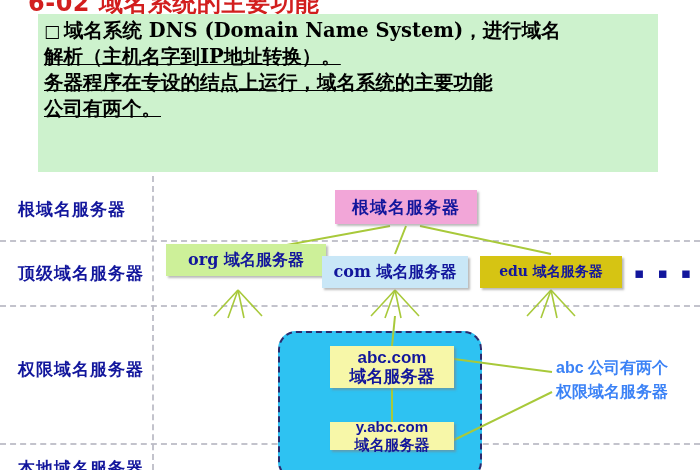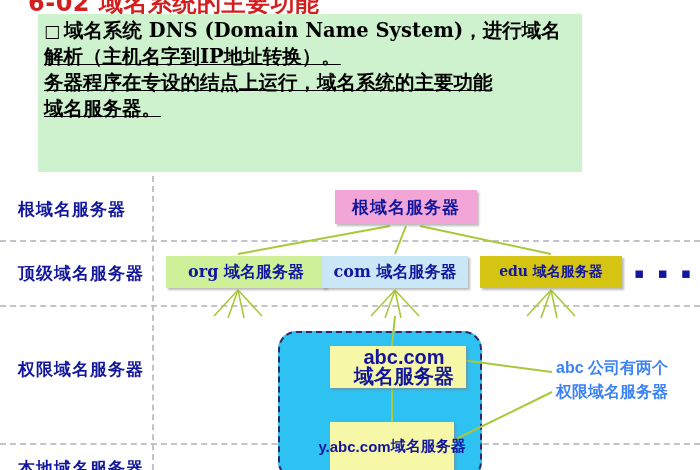--- a/index.html
+++ b/index.html
@@ -15,21 +15,21 @@
   
   .slide-title{
     position:absolute;left:28px;top:-13px;
     font-size:24px;font-weight:bold;color:#d21e1e;
     letter-spacing:0.5px;white-space:nowrap;
     font-family:"DejaVu Sans","Liberation Sans",sans-serif;
   }
 
   
   .content-panel{
-    position:absolute;left:38px;top:14px;width:544px;height:158px;
+    position:absolute;left:38px;top:14px;width:620px;height:158px;
     background:#cdf2cd;
     box-sizing:border-box;
     padding:4px 10px 0 6px;
   }
   .bullet-line{
     color:#000000;
     font-size:19.5px;
     line-height:26px;
     font-weight:600;
     font-family:"DejaVu Serif","Liberation Serif",serif;
@@ -69,21 +69,21 @@
     box-shadow:2px 2px 2px rgba(130,130,130,.55);
     z-index:5;
   }
   .node .ascii{font-family:"Liberation Sans","DejaVu Sans",sans-serif;}
 
   .node-root{
     left:335px;top:14px;width:142px;height:34px;
     background:#f2a6d8;font-size:17px;letter-spacing:1px;
   }
   .node-org{
-    left:166px;top:80px;width:160px;height:32px;
+    left:166px;top:68px;width:160px;height:32px;
     background:#cdf099;font-size:16px;
   }
   .node-com{
     left:322px;top:80px;width:146px;height:32px;
     background:#c9e7f7;font-size:16px;
   }
   .node-edu{
     left:480px;top:80px;width:142px;height:32px;
     background:#d6c413;font-size:14px;
   }
@@ -93,27 +93,27 @@
     font-family:"DejaVu Sans",sans-serif;
   }
 
   .zone-box{
     position:absolute;left:278px;top:155px;width:200px;height:145px;
     background:#2ec2f2;border:2px dashed #2b2b6e;border-radius:18px;
     z-index:3;
   }
   .node-abc{
     left:330px;top:170px;width:124px;height:42px;
-    background:#f7f7a8;font-size:20px;line-height:19px;
+    background:#f7f7a8;font-size:17px;line-height:19px;
     flex-direction:column;
-    padding-left:12px;
   }
   .node-yabc{
-    left:330px;top:246px;width:124px;height:48px;
+    left:330px;top:246px;width:124px;height:28px;
     background:#f7f7a8;font-size:15px;line-height:19px;
+    flex-direction:column;
   }
   .node-abc span,.node-yabc span{display:block;text-align:center;}
 
   .annotation{
     position:absolute;left:556px;top:180px;
     color:#3b82f6;font-weight:bold;font-size:16px;line-height:24px;
     font-family:"DejaVu Serif","Liberation Serif",serif;
     white-space:nowrap;z-index:6;
   }
   .annotation .ascii{font-family:"Liberation Sans","DejaVu Sans",sans-serif;}
@@ -128,21 +128,21 @@
 <div id="slide">
 
   <div class="slide-title">6-02 域名系统的主要功能</div>
 
   <div class="content-panel">
     <div class="bullet-line">
       <span class="sq">□</span><span>域名系统 DNS (Domain Name System)，进行域名</span>
     </div>
     <div class="bullet-line indent">解析（主机名字到IP地址转换）。</div>
     <div class="bullet-line indent">务器程序在专设的结点上运行，域名系统的主要功能</div>
-    <div class="bullet-line indent">域名服务器。</div>
+    <div class="bullet-line indent">公司有两个。</div>
   </div>
 
   <div class="diagram">
 
     <div class="vline" style="left:152px;"></div>
     <div class="hline" style="top:64px;"></div>
     <div class="hline" style="top:129px;"></div>
     <div class="hline" style="top:267px;"></div>
 
     <div class="tier-label" style="left:18px;top:22px;">根域名服务器</div>

